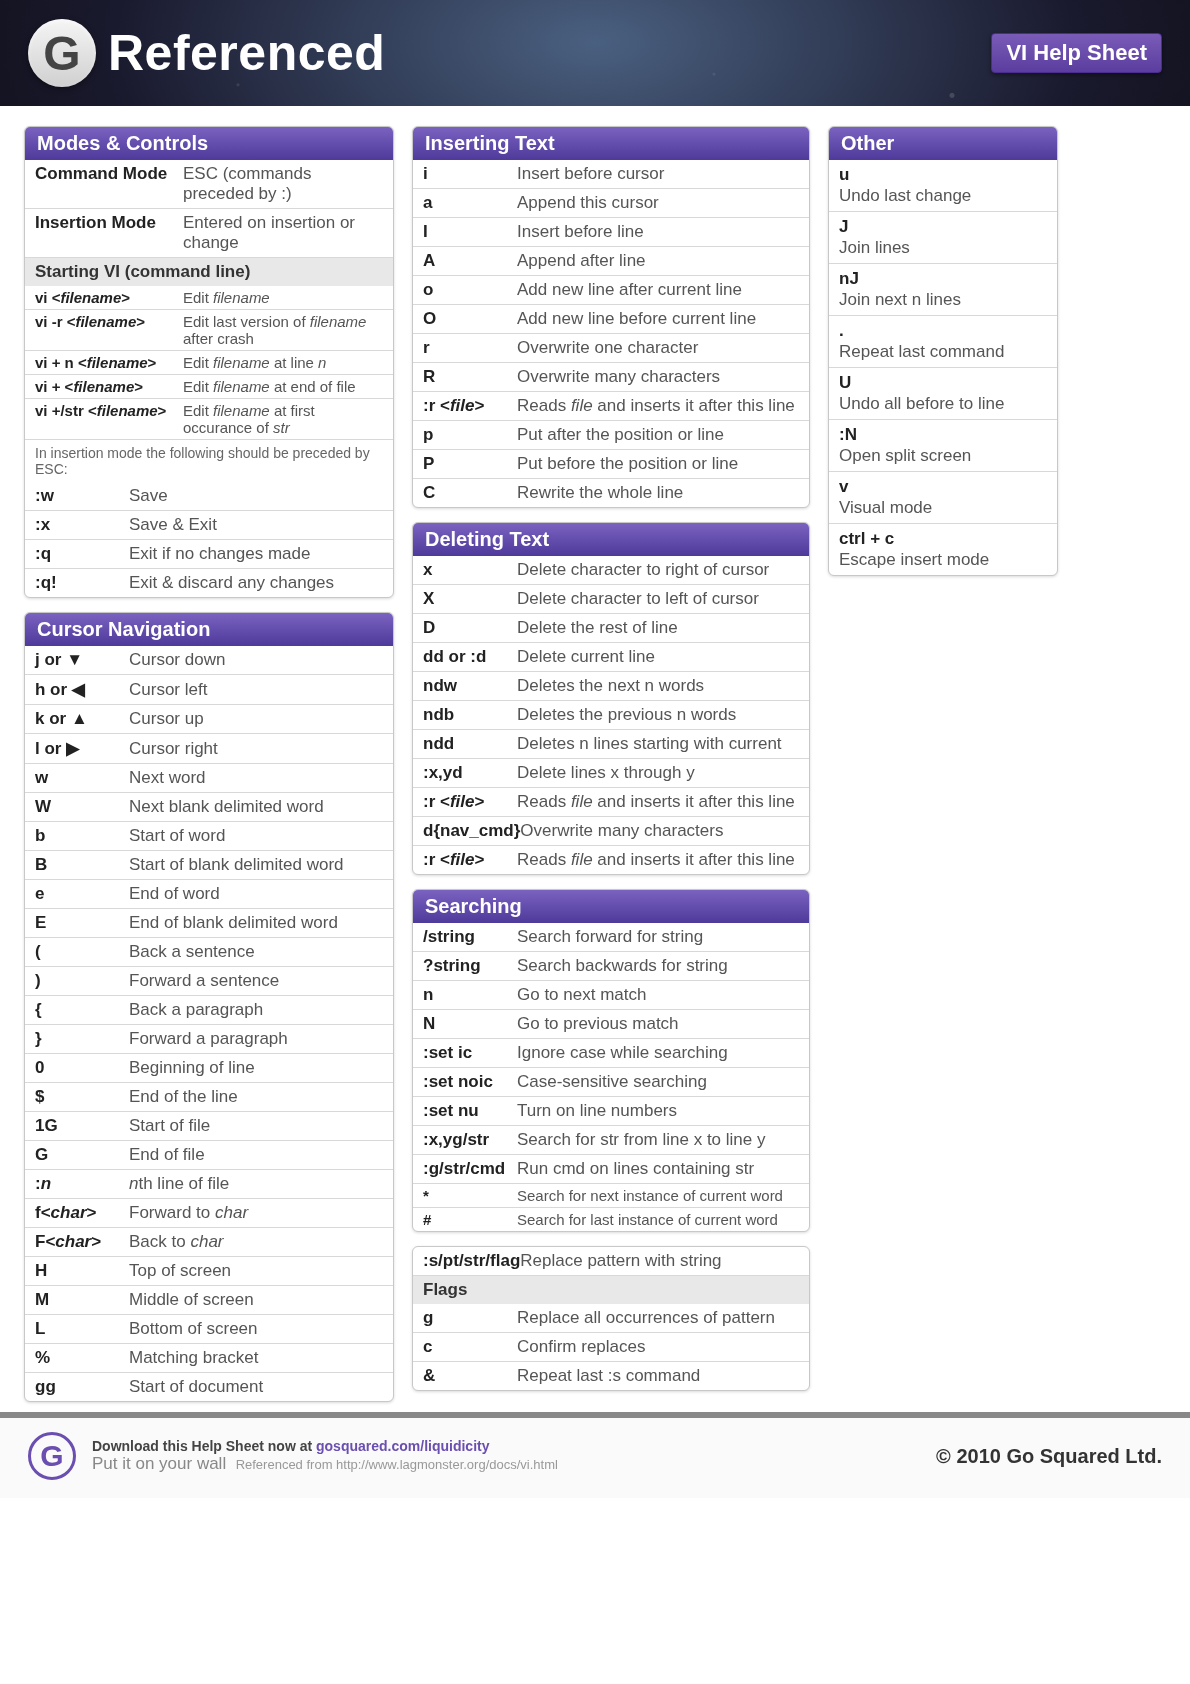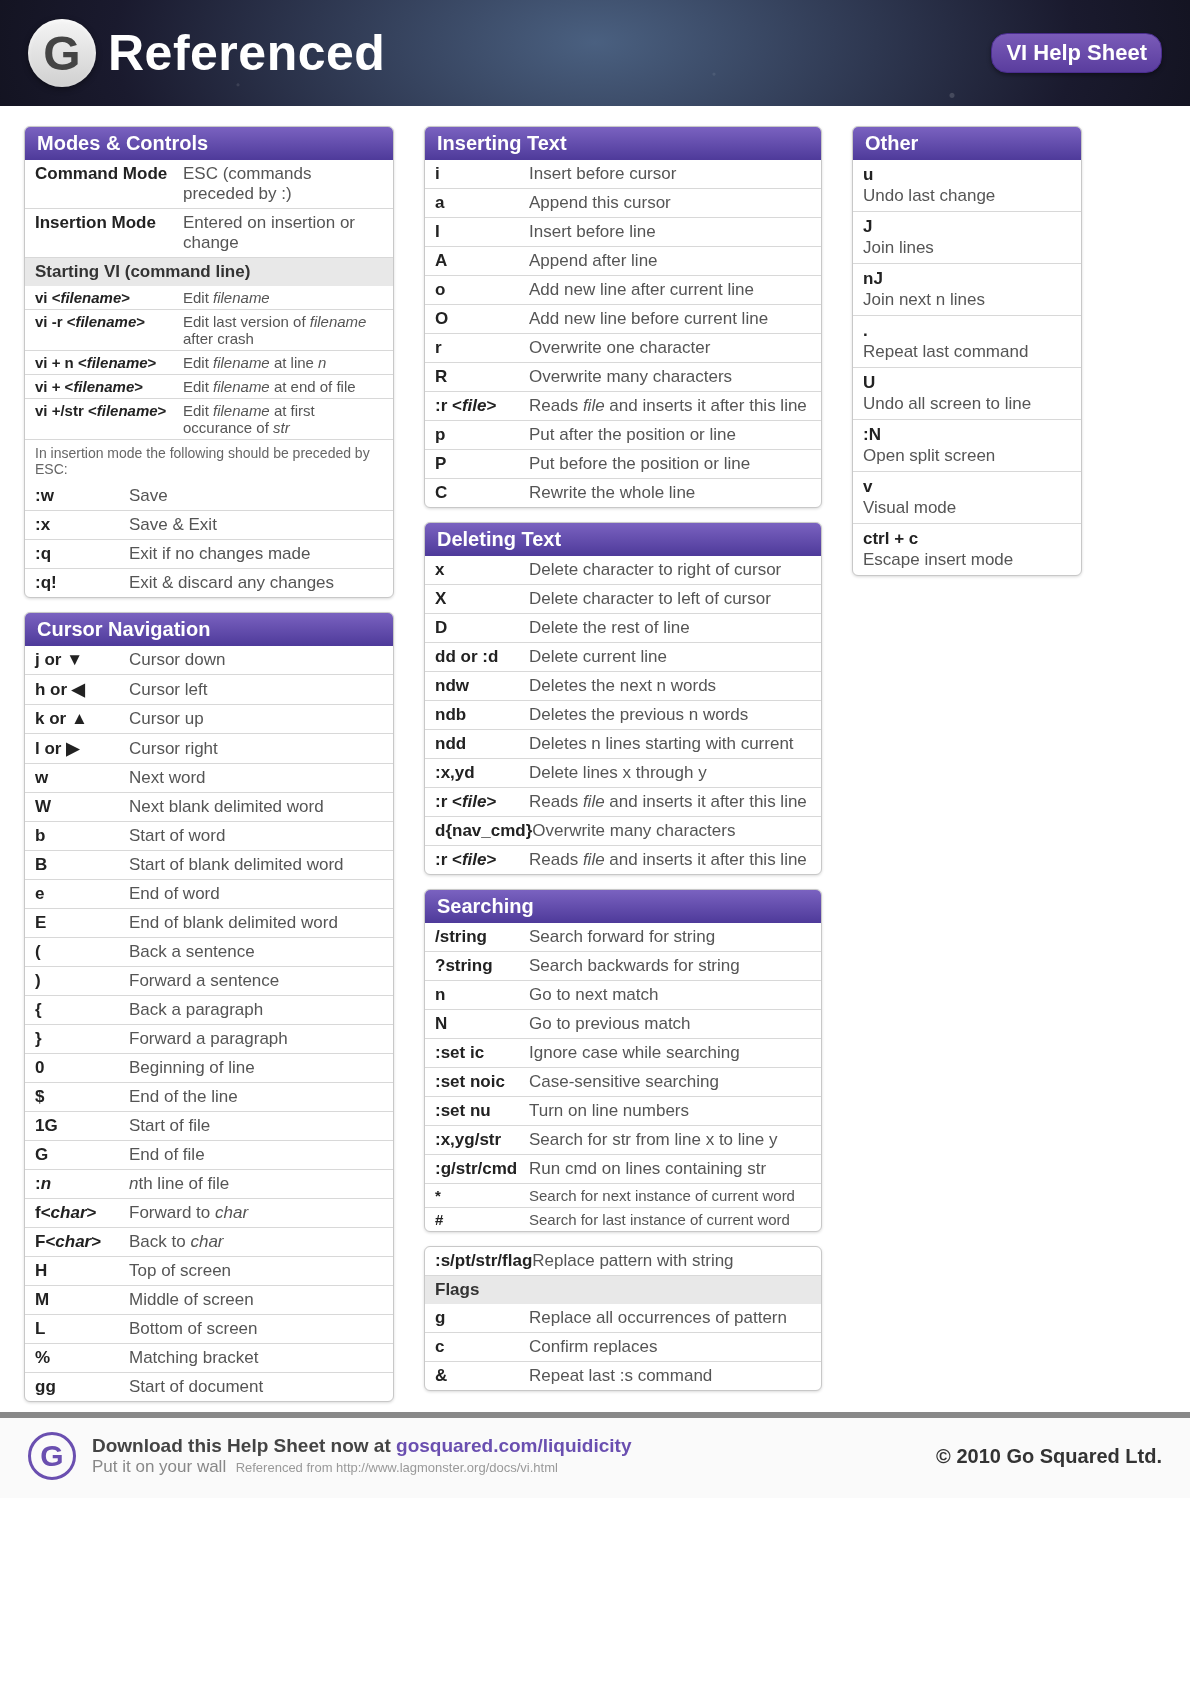--- a/index.html
+++ b/index.html
@@ -2,39 +2,39 @@
 <html><head>
 <meta charset="utf-8">
 <style>
 *{margin:0;padding:0;box-sizing:border-box}
 body{font-family:"Myriad Pro","Segoe UI",Arial,sans-serif;background:#fff;width:1190px;color:#333}
 .header{background:radial-gradient(ellipse 800px 400px at 50% 40%,#4a6080 0%,#1a1a2e 60%,#0a0a0f 100%);height:106px;display:flex;align-items:center;justify-content:space-between;padding:0 28px;position:relative}
 .header::before{content:"";position:absolute;inset:0;background:radial-gradient(circle at 20% 80%,rgba(255,255,255,.1) 1px,transparent 2px),radial-gradient(circle at 80% 90%,rgba(255,255,255,.15) 2px,transparent 3px),radial-gradient(circle at 60% 70%,rgba(255,255,255,.08) 1px,transparent 2px)}
 .logo-wrap{display:flex;align-items:center;gap:12px;z-index:1}
 .logo-g{width:68px;height:68px;background:linear-gradient(180deg,#f5f5f5,#d0d0d0);border-radius:50%;display:flex;align-items:center;justify-content:center;font-size:48px;font-weight:bold;color:#444;box-shadow:inset 0 2px 4px rgba(255,255,255,.5),0 2px 6px rgba(0,0,0,.4)}
 .logo-txt{color:#fff;font-size:50px;font-weight:600;letter-spacing:.5px}
-.badge{background:linear-gradient(180deg,#7a5bb8,#5a3d9e);color:#fff;padding:6px 14px;border-radius:16px;font-size:22px;font-weight:600;border:1px solid #4a2d8e;box-shadow:0 2px 4px rgba(0,0,0,.4);z-index:1}
-.content{display:flex;gap:30px;padding:20px 24px 10px 24px}
+.badge{background:linear-gradient(180deg,#7a5bb8,#5a3d9e);color:#fff;padding:6px 14px;border-radius:4px;font-size:22px;font-weight:600;border:1px solid #4a2d8e;box-shadow:0 2px 4px rgba(0,0,0,.4);z-index:1}
+.content{display:flex;gap:18px;padding:20px 24px 10px 24px}
 .col{display:flex;flex-direction:column;gap:14px}
 .col1{width:370px}.col2{width:398px}.col3{width:230px}
 .panel{border:1px solid #c8c8c8;border-radius:6px;overflow:hidden;background:#fff;box-shadow:0 1px 3px rgba(0,0,0,.15)}
 .phead{background:linear-gradient(180deg,#7a62c0,#4e3a9a);color:#fff;font-size:20px;font-weight:600;padding:5px 12px}
 .row{display:flex;border-top:1px solid #d8d8d8;padding:4px 10px;font-size:17px;align-items:baseline}
 .row:first-of-type{border-top:none}
 .row.small{font-size:15px;padding:3px 10px}
 .k{font-weight:700;color:#222}
 .v{color:#555}
 .col1 .k,.col2 .k{min-width:94px}
 .col3 .row{flex-direction:column;padding:5px 10px}
 .col3 .k{min-width:auto;margin-bottom:1px}
 .note{font-size:14px;color:#666;padding:5px 10px;border-top:1px solid #d8d8d8}
 .subhead{background:#e8e8e8;font-weight:700;font-size:17px;padding:4px 10px;border-top:1px solid #d8d8d8}
 .footer{border-top:6px solid #888;padding:14px 28px 18px 28px;display:flex;align-items:center;gap:16px;background:#fafafa}
 .flogo{width:48px;height:48px;border-radius:50%;border:3px solid #6a4fb0;color:#6a4fb0;display:flex;align-items:center;justify-content:center;font-size:30px;font-weight:bold}
-.ftxt .l1{font-size:19px;color:#444;font-weight:600}
+.ftxt .l1{font-size:14px;color:#444;font-weight:600}
 .ftxt .l1 .link{color:#6a4fb0;font-weight:700}
 .ftxt .l2{font-size:17px;color:#888}
 .ftxt .ref{font-size:13px;color:#999}
 .copy{margin-left:auto;font-size:20px;color:#333;font-weight:600}
 .kcol{min-width:112px}
 </style>
 </head>
 <body>
 
 <div class="header">
@@ -403,21 +403,21 @@
           <div class="row">
             <span class="k">nJ</span>
             <span class="v">Join next n lines</span>
           </div>
           <div class="row">
             <span class="k">.</span>
             <span class="v">Repeat last command</span>
           </div>
           <div class="row">
             <span class="k">U</span>
-            <span class="v">Undo all screen to line</span>
+            <span class="v">Undo all before to line</span>
           </div>
           <div class="row">
             <span class="k">:N</span>
             <span class="v">Open split screen</span>
           </div>
           <div class="row">
             <span class="k">v</span>
             <span class="v">Visual mode</span>
           </div>
           <div class="row">

